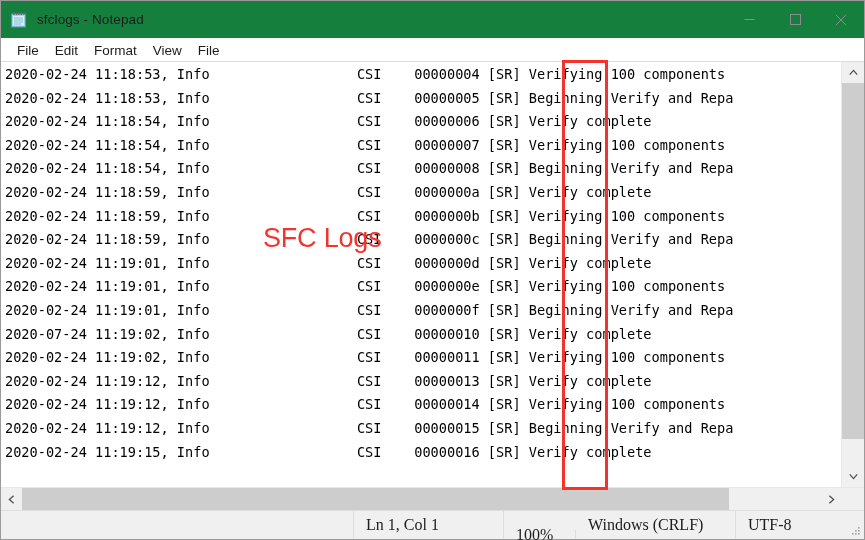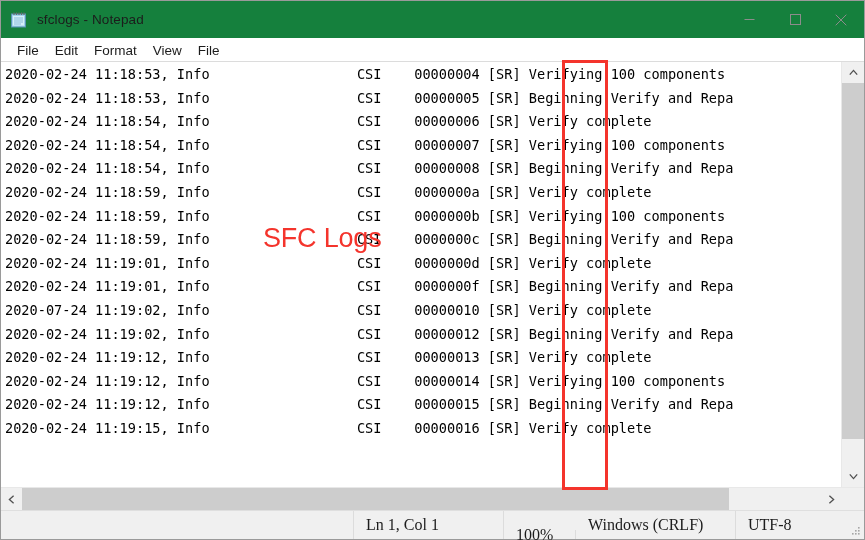--- a/index.html
+++ b/index.html
@@ -296,23 +296,24 @@
     <div class="text-area" id="text-area">
         <div class="log-line">2020-02-24 11:18:53, Info                  CSI    00000004 [SR] Verifying 100 components</div>
         <div class="log-line">2020-02-24 11:18:53, Info                  CSI    00000005 [SR] Beginning Verify and Repa</div>
         <div class="log-line">2020-02-24 11:18:54, Info                  CSI    00000006 [SR] Verify complete</div>
         <div class="log-line">2020-02-24 11:18:54, Info                  CSI    00000007 [SR] Verifying 100 components</div>
         <div class="log-line">2020-02-24 11:18:54, Info                  CSI    00000008 [SR] Beginning Verify and Repa</div>
         <div class="log-line">2020-02-24 11:18:59, Info                  CSI    0000000a [SR] Verify complete</div>
         <div class="log-line">2020-02-24 11:18:59, Info                  CSI    0000000b [SR] Verifying 100 components</div>
         <div class="log-line">2020-02-24 11:18:59, Info                  CSI    0000000c [SR] Beginning Verify and Repa</div>
         <div class="log-line">2020-02-24 11:19:01, Info                  CSI    0000000d [SR] Verify complete</div>
+        <div class="log-line">2020-02-24 11:19:01, Info                  CSI    0000000e [SR] Verifying 100 components</div>
         <div class="log-line">2020-02-24 11:19:01, Info                  CSI    0000000f [SR] Beginning Verify and Repa</div>
         <div class="log-line">2020-07-24 11:19:02, Info                  CSI    00000010 [SR] Verify complete</div>
-        <div class="log-line">2020-02-24 11:19:02, Info                  CSI    00000012 [SR] Beginning Verify and Repa</div>
+        <div class="log-line">2020-02-24 11:19:02, Info                  CSI    00000011 [SR] Verifying 100 components</div>
         <div class="log-line">2020-02-24 11:19:12, Info                  CSI    00000013 [SR] Verify complete</div>
         <div class="log-line">2020-02-24 11:19:12, Info                  CSI    00000014 [SR] Verifying 100 components</div>
         <div class="log-line">2020-02-24 11:19:12, Info                  CSI    00000015 [SR] Beginning Verify and Repa</div>
         <div class="log-line">2020-02-24 11:19:15, Info                  CSI    00000016 [SR] Verify complete</div>
       </div>
 
     <div class="vscroll">
       <div class="v-arrow">
         <svg width="9" height="7" viewBox="0 0 9 7">
           <polyline points="0.8,5.6 4.5,1.4 8.2,5.6" fill="none" stroke="#505050" stroke-width="1.3"></polyline>

